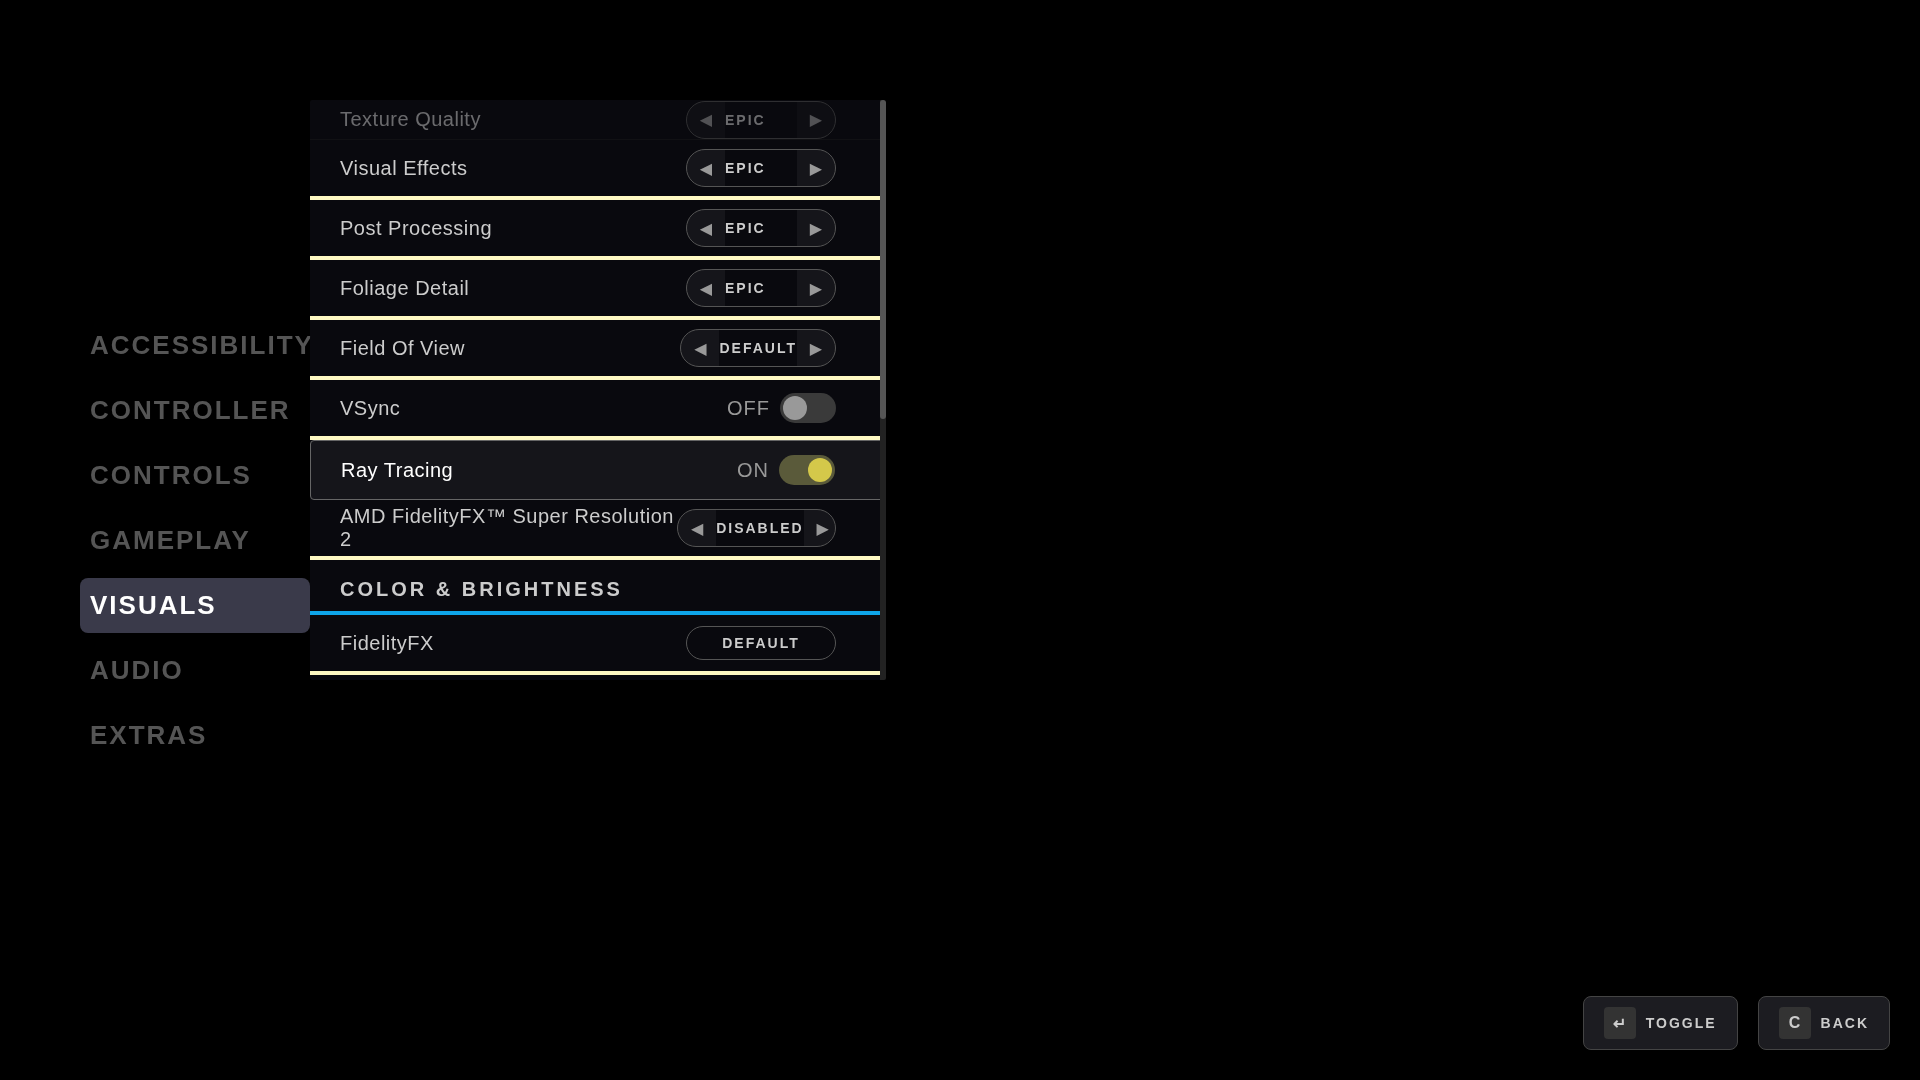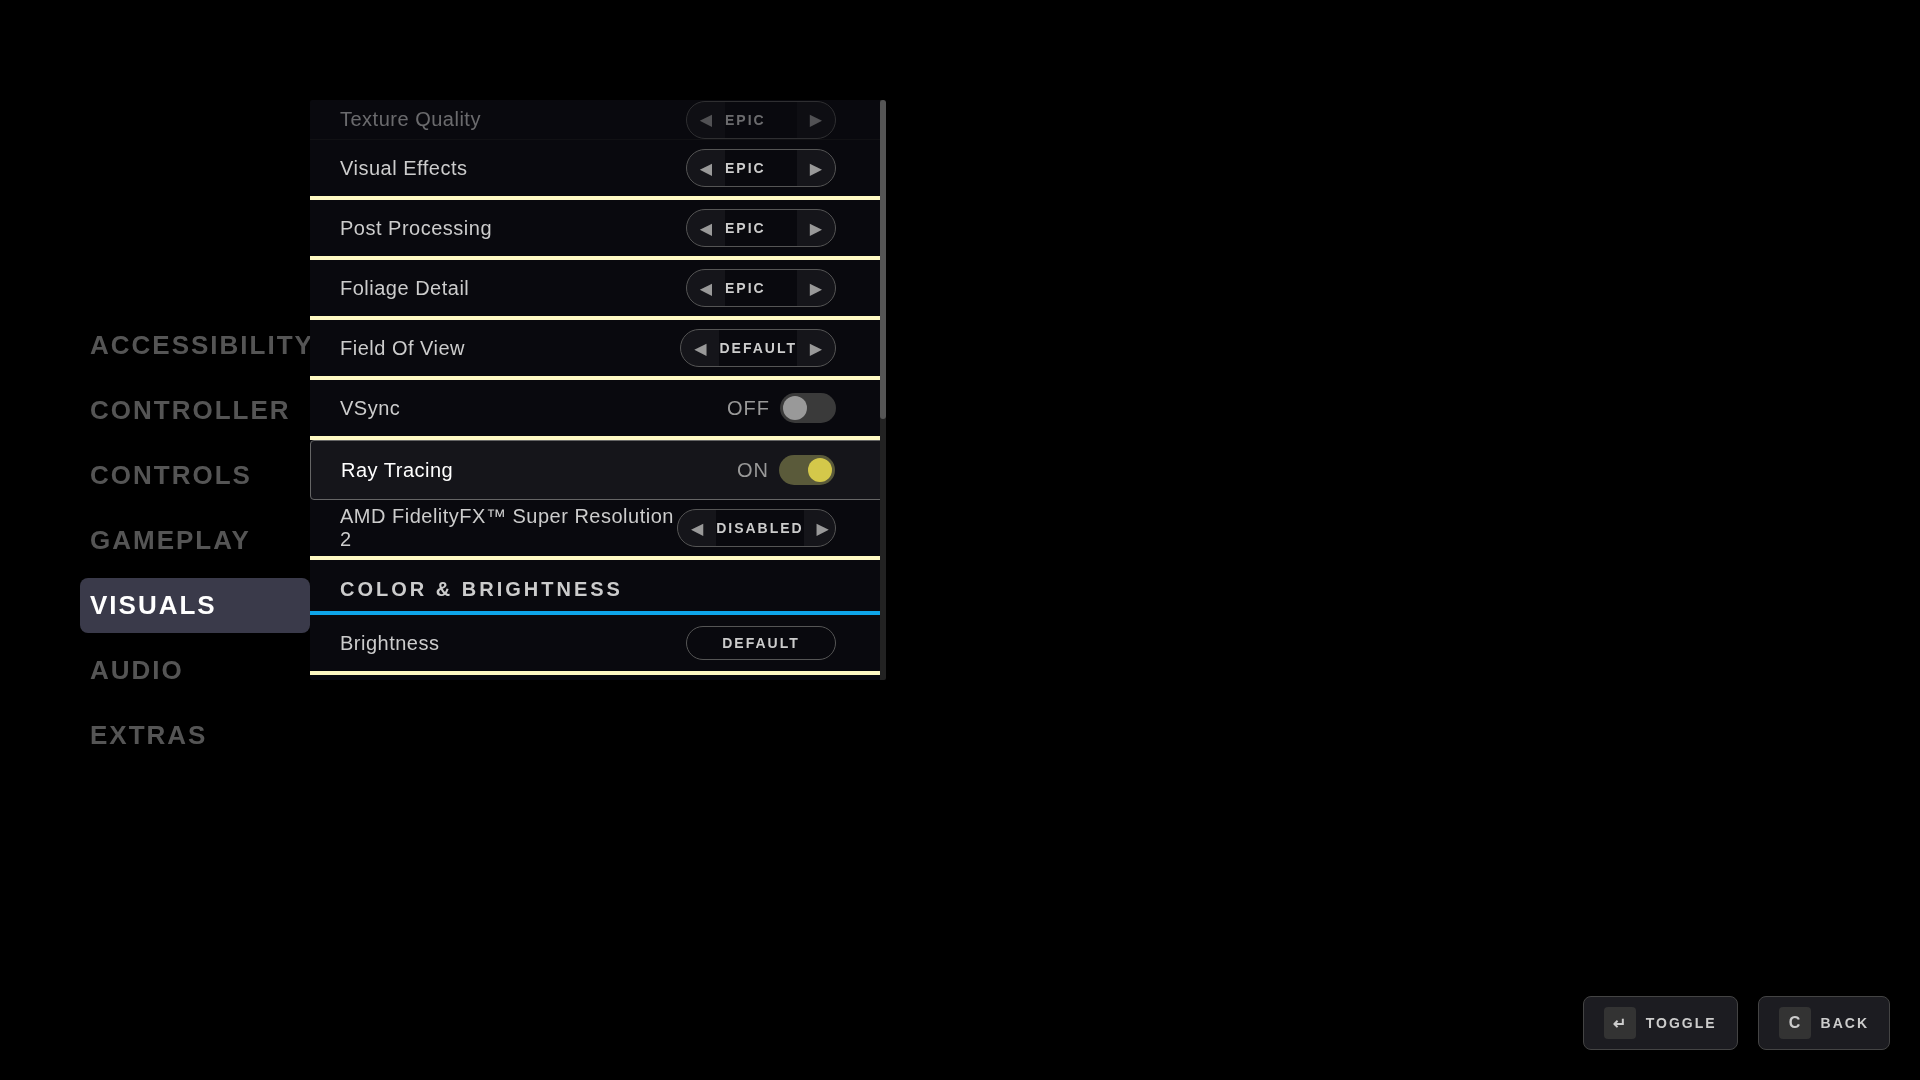--- a/index.html
+++ b/index.html
@@ -371,21 +371,21 @@
       <div class="selector-control">
         <div class="selector-arrow">◀</div>
         <span class="selector-value">DISABLED</span>
         <div class="selector-arrow">▶</div>
       </div>
     </div>
 
     <div class="section-header">COLOR &amp; BRIGHTNESS</div>
 
     <div class="setting-row">
-      <span class="setting-label">Brightness</span>
+      <span class="setting-label">FidelityFX</span>
       <button class="default-button">DEFAULT</button>
     </div>
 
     <div class="section-header">EFFECTS</div>
 
     <div class="scroll-track">
       <div class="scroll-thumb"></div>
     </div>
   </div>
 </div>

